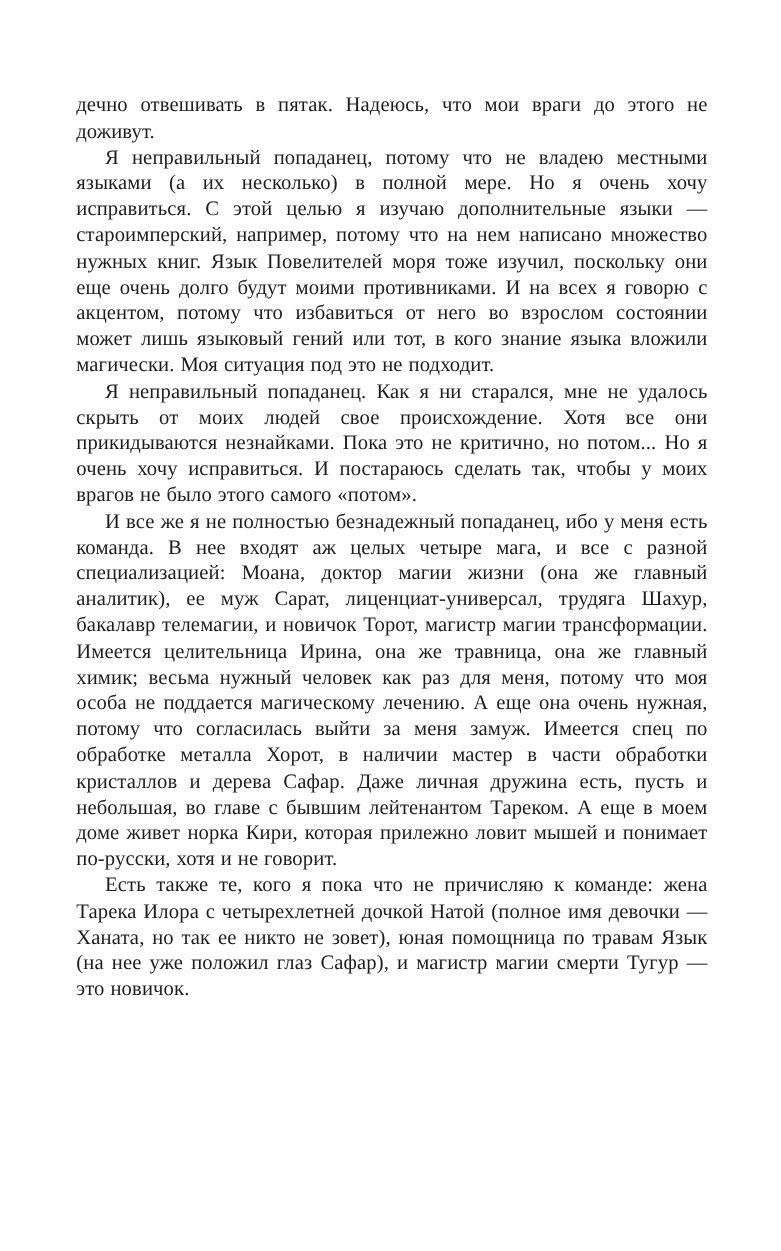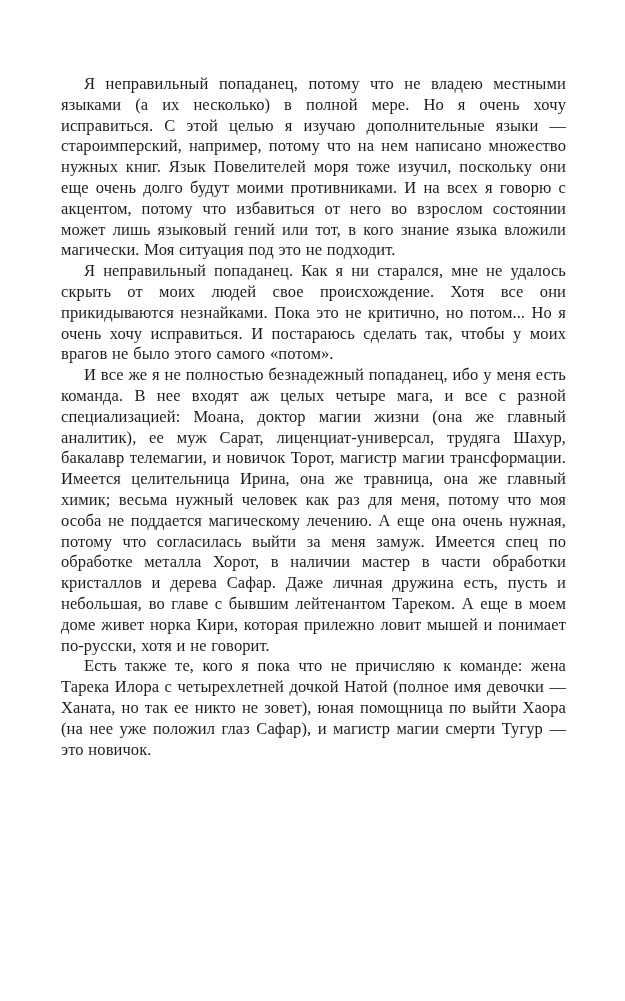--- a/index.html
+++ b/index.html
@@ -38,18 +38,19 @@
   }
   .para.no-indent {
     text-indent: 0;
   }
 </style>
 </head>
 <body>
 
 <div class="page">
   <div class="text-block">
+    <p class="para no-indent">дечно отвешивать в пятак. Надеюсь, что мои враги до этого не доживут.</p>
     <p class="para">Я неправильный попаданец, потому что не владею местными языками (а их несколько) в полной мере. Но я очень хочу исправиться. С этой целью я изучаю дополнительные языки — староимперский, например, потому что на нем написано множество нужных книг. Язык Повелителей моря тоже изучил, поскольку они еще очень долго будут моими противниками. И на всех я говорю с акцентом, потому что избавиться от него во взрослом состоянии может лишь языковый гений или тот, в кого знание языка вложили магически. Моя ситуация под это не подходит.</p>
     <p class="para">Я неправильный попаданец. Как я ни старался, мне не удалось скрыть от моих людей свое происхождение. Хотя все они прикидываются незнайками. Пока это не критично, но потом... Но я очень хочу исправиться. И постараюсь сделать так, чтобы у моих врагов не было этого самого «потом».</p>
     <p class="para">И все же я не полностью безнадежный попаданец, ибо у меня есть команда. В нее входят аж целых четыре мага, и все с разной специализацией: Моана, доктор магии жизни (она же главный аналитик), ее муж Сарат, лиценциат-универсал, трудяга Шахур, бакалавр телемагии, и новичок Торот, магистр магии трансформации. Имеется целительница Ирина, она же травница, она же главный химик; весьма нужный человек как раз для меня, потому что моя особа не поддается магическому лечению. А еще она очень нужная, потому что согласилась выйти за меня замуж. Имеется спец по обработке металла Хорот, в наличии мастер в части обработки кристаллов и дерева Сафар. Даже личная дружина есть, пусть и небольшая, во главе с бывшим лейтенантом Тареком. А еще в моем доме живет норка Кири, которая прилежно ловит мышей и понимает по-русски, хотя и не говорит.</p>
-    <p class="para">Есть также те, кого я пока что не причисляю к команде: жена Тарека Илора с четырехлетней дочкой Натой (полное имя девочки — Ханата, но так ее никто не зовет), юная помощница по выйти Хаора (на нее уже положил глаз Сафар), и магистр магии смерти Тугур — это новичок.</p>
+    <p class="para">Есть также те, кого я пока что не причисляю к команде: жена Тарека Илора с четырехлетней дочкой Натой (полное имя девочки — Ханата, но так ее никто не зовет), юная помощница по травам Язык (на нее уже положил глаз Сафар), и магистр магии смерти Тугур — это новичок.</p>
   </div>
 </div>
 
 </body></html>

